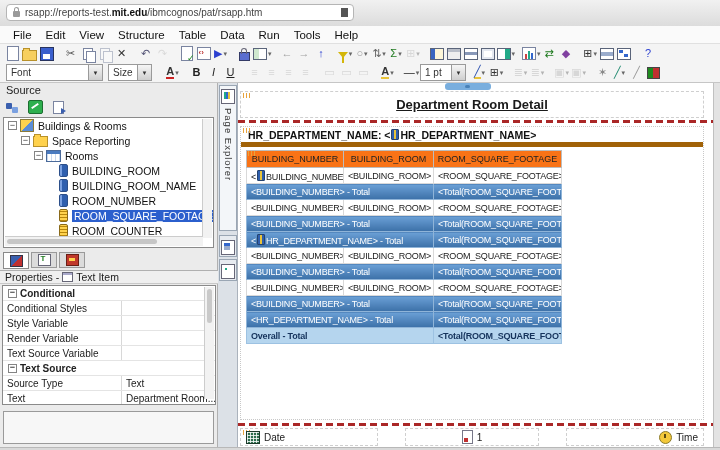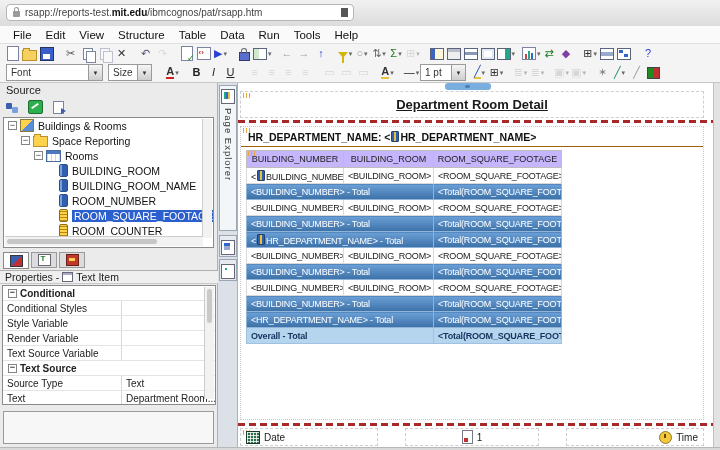--- a/index.html
+++ b/index.html
@@ -144,25 +144,25 @@
   
   #canvas{position:absolute;left:238px;top:0;width:475px;height:364px;background:#fff;overflow:hidden;}
   #handle{position:absolute;left:207px;top:0;width:46px;height:7px;background:#79aede;border-radius:3px;}
   #handle::after{content:"";position:absolute;left:20px;top:2px;width:5px;height:3px;background:#4a82b8;border-radius:2px;}
   #headerblock{position:absolute;left:2px;top:8px;width:464px;height:27px;border:1px dashed #cfcfcf;box-sizing:border-box;display:flex;align-items:center;justify-content:center;}
   #reporttitle{font-size:13px;font-weight:bold;text-decoration:underline;color:#1a1a1a;}
   .redline{position:absolute;left:0;width:475px;height:3px;background:repeating-linear-gradient(90deg,#aa2727 0 7px,transparent 7px 11px);}
   #redline1{top:37px;}
   #redline2{top:340px;}
   #bodyblock{position:absolute;left:2px;top:43px;width:464px;height:294px;border:1px dotted #c8c8c8;box-sizing:border-box;}
-  #hrrow{position:absolute;left:0;top:0;width:100%;height:20px;border-bottom:1px solid #a16207;display:flex;align-items:center;padding-left:7px;box-sizing:border-box;font-size:10.5px;font-weight:bold;color:#111;white-space:nowrap;}
+  #hrrow{position:absolute;left:0;top:0;width:100%;height:20px;border-bottom:5px solid #a16207;display:flex;align-items:center;padding-left:7px;box-sizing:border-box;font-size:10.5px;font-weight:bold;color:#111;white-space:nowrap;}
   .dragdots{position:absolute;top:1px;left:1px;width:8px;height:5px;background-image:radial-gradient(circle,#e8a33d 0.9px,transparent 1px);background-size:3px 2.5px;}
   #tablewrap{position:absolute;left:5px;top:23px;}
   table.rtable{border-collapse:collapse;table-layout:fixed;width:315px;border:1px solid #bbb;}
-  .rtable th{height:16px;background:#c4b5fd;border:1px solid #bdbdbd;font-weight:normal;font-size:9px;color:#222;text-align:center;padding:0 3px;overflow:hidden;white-space:nowrap;}
+  .rtable th{height:16px;background:#f97316;border:1px solid #bdbdbd;font-weight:normal;font-size:9px;color:#222;text-align:center;padding:0 3px;overflow:hidden;white-space:nowrap;}
   .rtable td{height:15px;border:1px solid #d9d9d9;font-size:9px;color:#1a1a1a;padding:0 4px;overflow:hidden;white-space:nowrap;letter-spacing:-0.2px;}
   .rtable td.num{text-align:right;}
   .r-total td{background:linear-gradient(180deg,var(--tt),var(--tb));color:#fff;font-weight:normal;border-color:#8fb4d8;}
   .r-overall td{background:var(--ov);color:#15335c;font-weight:bold;border-color:#9dc2e2;}
   .dicon{width:6px;height:9px;border:1px solid #24426e;border-radius:1px;display:inline-block;vertical-align:-1px;margin:0 1px;background:linear-gradient(90deg,#2f5fae 0 2px,#e8c33a 2px 4px,#2f5fae 4px 100%);}
   #footerrow{position:absolute;left:2px;top:345px;width:464px;height:18px;display:flex;gap:28px;}
   .fcell{border:1px dashed #cfcfcf;height:18px;box-sizing:border-box;display:flex;align-items:center;font-size:10px;color:#222;position:relative;background:#fff;flex:1;}
   .fcell+.fcell{margin-left:-1px;}
   .fcell.left{padding-left:5px;}
   .fcell.mid{justify-content:center;}

